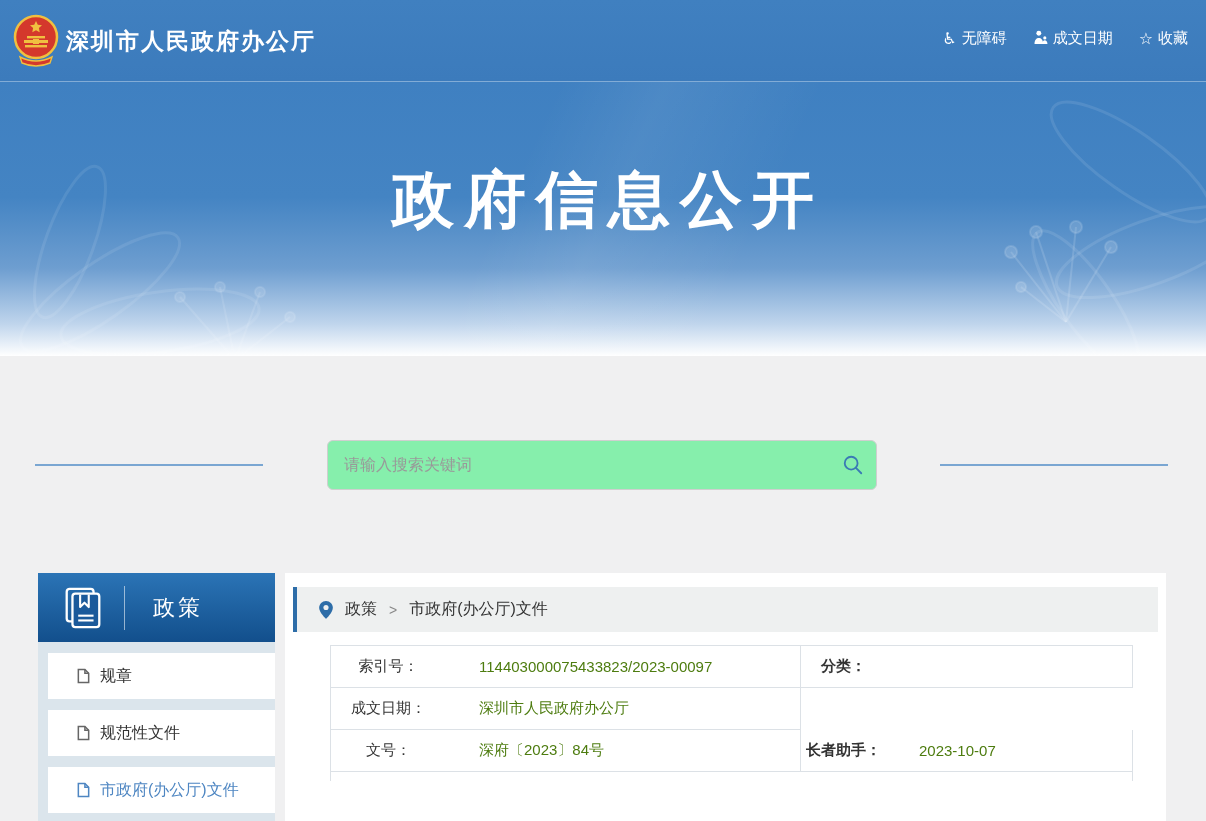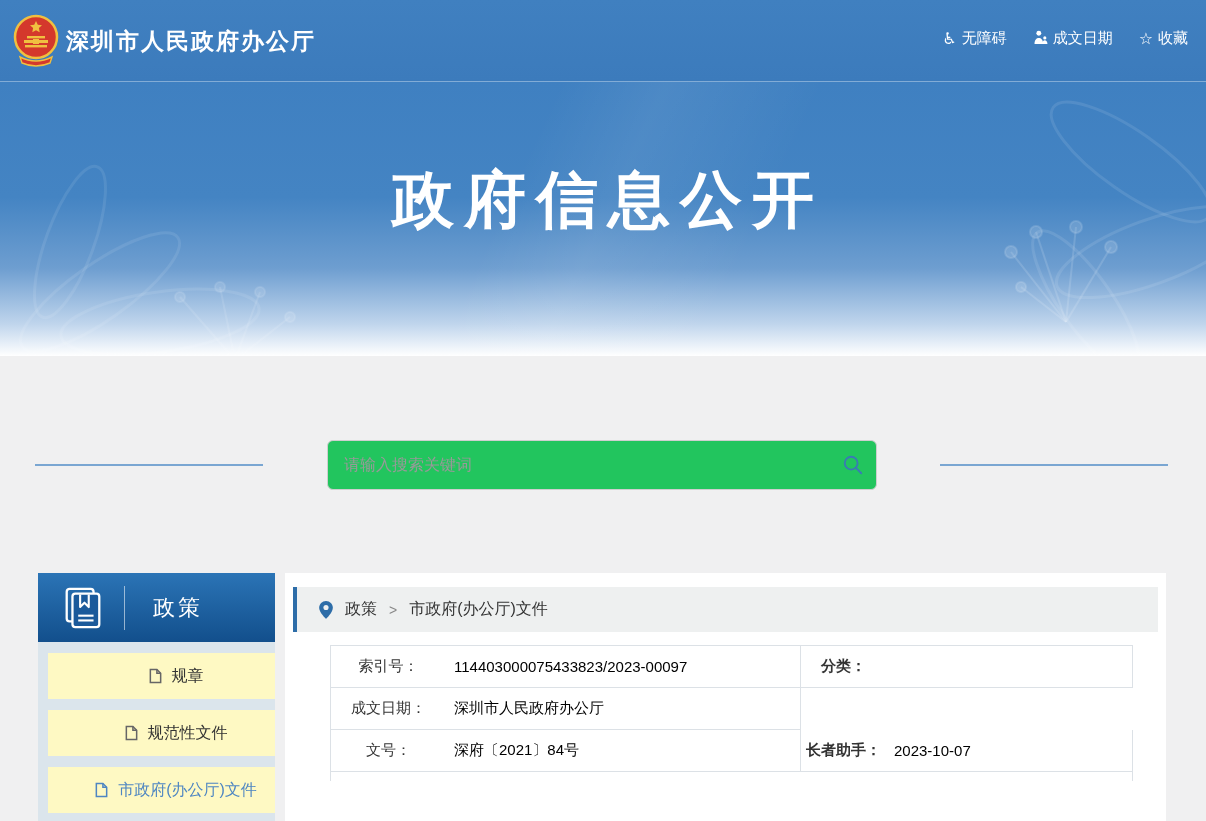--- a/index.html
+++ b/index.html
@@ -48,21 +48,21 @@
   }
   .flower { position:absolute; opacity:.55; }
   .flower-left  { left:-20px; top:10px; }
   .flower-right { right:-10px; top:0; }
   
   .deco-line { position:absolute; height:2px; background:#7aa6d2; }
   .deco-line.left  { left:35px;  top:464px; width:228px; }
   .deco-line.right { left:940px; top:464px; width:228px; }
   .search-box {
     position:absolute; left:327px; top:440px; width:550px; height:50px;
-    background:#22c55e; border:1px solid #cfcfcf; border-radius:6px;
+    background:#86efac; border:1px solid #cfcfcf; border-radius:6px;
     display:flex; align-items:center;
   }
   .search-input {
     flex:1; height:100%; border:none; outline:none; background:transparent;
     padding:0 14px 0 16px; font-size:16px; color:#333;
     font-family:"Liberation Sans","DejaVu Sans",sans-serif;
   }
   .search-input::placeholder { color:#999; }
   .search-btn { width:46px; height:100%; border:none; background:transparent;
     display:flex; align-items:center; justify-content:center; cursor:pointer; }
@@ -73,23 +73,23 @@
     display:flex; align-items:center; z-index:2;
   }
   .sidebar-header .book { margin-left:22px; }
   .sidebar-header .vsep { width:1px; height:44px; background:rgba(255,255,255,.55); margin:0 0 0 18px; }
   .sidebar-header .hd-label { color:#fff; font-size:22px; letter-spacing:3px; margin-left:28px; }
   .sidebar-list {
     position:absolute; left:38px; top:642px; width:237px; height:179px;
     background:#dbe5ec; padding:11px 0 0 10px;
   }
   .side-item {
-    width:227px; height:46px; background:#fef9c3; margin-bottom:11px;
+    width:227px; height:46px; background:#ffffff; margin-bottom:11px;
     display:flex; align-items:center; padding-left:28px; gap:9px;
-    font-size:16px; color:#333; cursor:pointer;justify-content:center;
+    font-size:16px; color:#333; cursor:pointer;
   }
   .side-item .doc-ic { color:#666; display:flex; }
   .side-item.active { color:#4e86c2; }
   .side-item.active .doc-ic { color:#4e86c2; }
   
   .main-panel {
     position:absolute; left:285px; top:573px; width:881px; height:248px;
     background:#fff;
   }
   .crumb-bar {
@@ -110,21 +110,21 @@
   .t-row { display:flex; }
   .t-cell {
     display:flex; align-items:center; height:42px;
     border-right:1px solid #dce1e6; border-bottom:1px solid #dce1e6;
   }
   .t-cell-left  { width:470px; }
   .t-cell-right { flex:1; }
   .t-cell-full  { width:100%; }
   .t-label   { display:inline-block; width:115px; text-align:center; color:#333; flex:none; }
   .t-label-r { width:85px;font-weight:bold; }
-  .t-value   { margin-left:8px; color:#000000; white-space:nowrap; }
+  .t-value   { margin-left:33px; color:#4d7c0f; white-space:nowrap; }
   .t-row-partial .t-cell { height:9px; border-bottom:none; }
 </style>
 </head>
 <body>
 
 <div class="topbar">
   <svg class="emblem" viewBox="0 0 52 56">
     <circle cx="26" cy="24" r="21" fill="#d4382c" stroke="#f0c040" stroke-width="2.5"></circle>
     <path d="M26 8 l1.8 3.8 4.2.5 -3.1 2.8.8 4.1 -3.7-2 -3.7 2 .8-4.1 -3.1-2.8 4.2-.5z" fill="#f0c040"></path>
     <rect x="14" y="27" width="24" height="3" fill="#f0c040"></rect>
@@ -274,21 +274,21 @@
     </div>
     <div class="t-row">
       <div class="t-cell t-cell-left">
         <span class="t-label">成文日期：</span>
         <span class="t-value">深圳市人民政府办公厅</span>
       </div>
     </div>
     <div class="t-row">
       <div class="t-cell t-cell-left">
         <span class="t-label">文号：</span>
-        <span class="t-value">深府〔2021〕84号</span>
+        <span class="t-value">深府〔2023〕84号</span>
       </div>
       <div class="t-cell t-cell-right">
         <span class="t-label t-label-r">长者助手：</span>
         <span class="t-value">2023-10-07</span>
       </div>
     </div>
     <div class="t-row t-row-partial">
       <div class="t-cell t-cell-full"></div>
     </div>
   </div>

